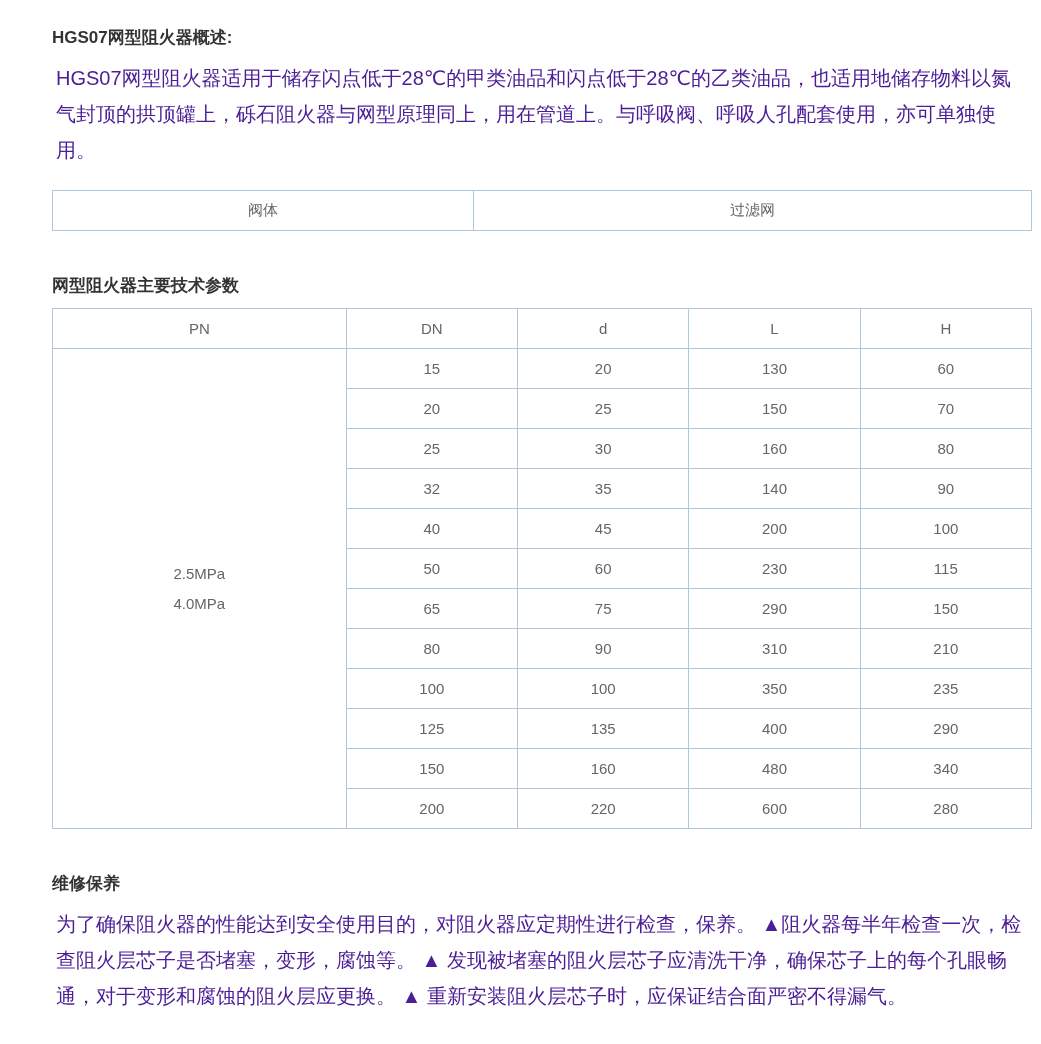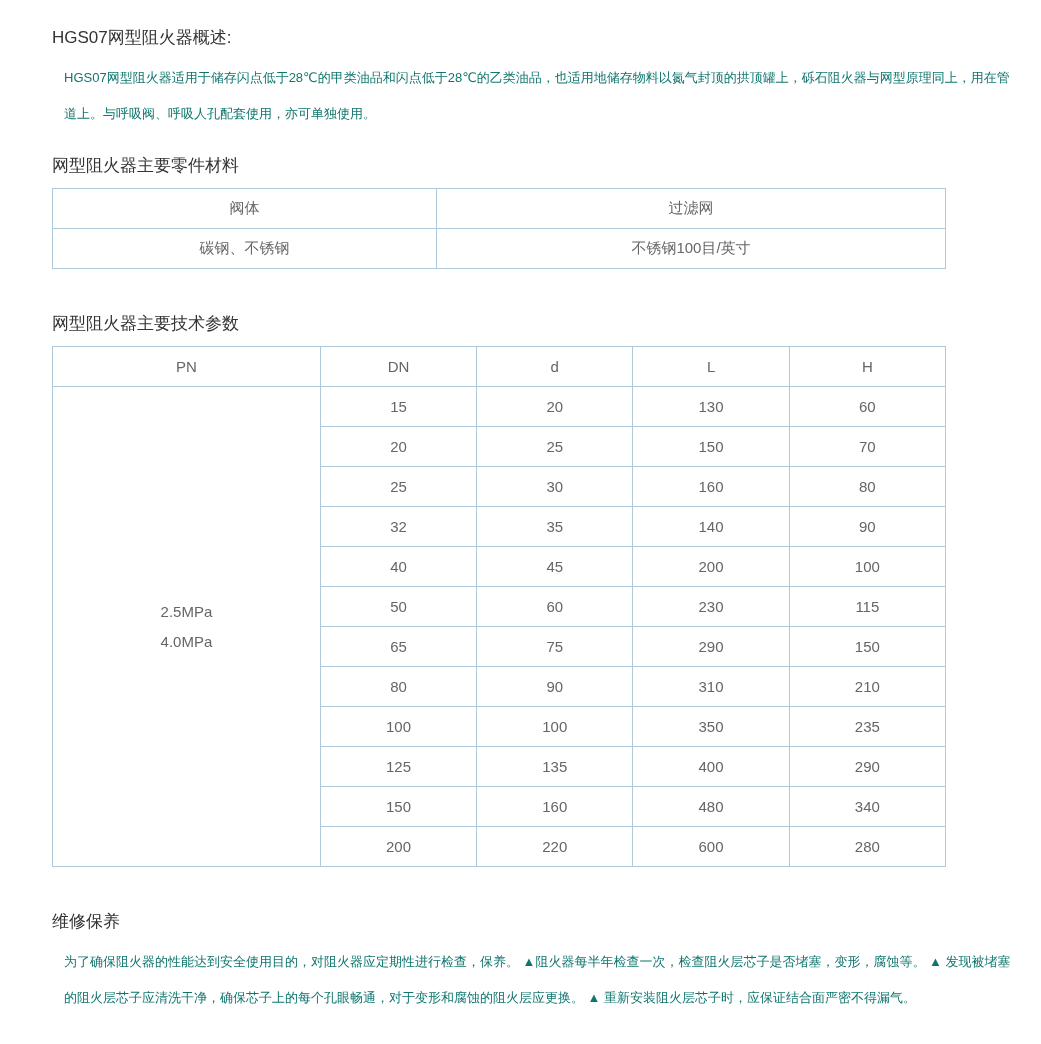--- a/index.html
+++ b/index.html
@@ -12,34 +12,34 @@
     height: 1044px;
     overflow: hidden;
     font-family: "Liberation Sans", "DejaVu Sans", sans-serif;
     color: #666666;
   }
   .content {
     padding: 26px 19px 0 52px;
   }
   .section-heading {
     font-size: 17px;
-    font-weight: normal;
+    font-weight: bold;
     color: #333333;
     margin: 0 0 10px 0;
     line-height: 24px;
   }
   .para {
-    font-size: 13px;
+    font-size: 20px;
     line-height: 36px;
-    color: #0f766e;
-    margin: 0 0 22px 12px;
+    color: #4c1d95;
+    margin: 0 0 22px 4px;
   }
   .mt-section { margin-top: 43px; }
   table {
-    width: 894px;
+    width: 980px;
     border-collapse: collapse;
     table-layout: fixed;
     margin: 10px 0 0 0;
   }
   table, td {
     border: 1px solid #afc8da;
   }
   td {
     height: 40px;
     text-align: center;
@@ -57,35 +57,30 @@
   .table-block { margin-bottom: 24px; }
 </style>
 </head>
 <body>
 
 <div class="content">
 
   <h2 class="section-heading">HGS07网型阻火器概述:</h2>
   <p class="para">HGS07网型阻火器适用于储存闪点低于28℃的甲类油品和闪点低于28℃的乙类油品，也适用地储存物料以氮气封顶的拱顶罐上，砾石阻火器与网型原理同上，用在管道上。与呼吸阀、呼吸人孔配套使用，亦可单独使用。</p>
 
-  <h2 class="section-heading">网型阻火器主要零件材料</h2>
   <div class="table-block">
     <table class="materials-table">
       <colgroup>
           <col class="c1">
           <col class="c2">
         </colgroup>
       <tbody>
         <tr>
           <td>阀体</td>
           <td>过滤网</td>
-        </tr>
-        <tr>
-          <td>碳钢、不锈钢</td>
-          <td>不锈钢100目/英寸</td>
         </tr>
       </tbody>
     </table>
   </div>
 
   <h2 class="section-heading mt-section">网型阻火器主要技术参数</h2>
 
   <div class="table-block">
     <table class="dims-table">
       <colgroup>

